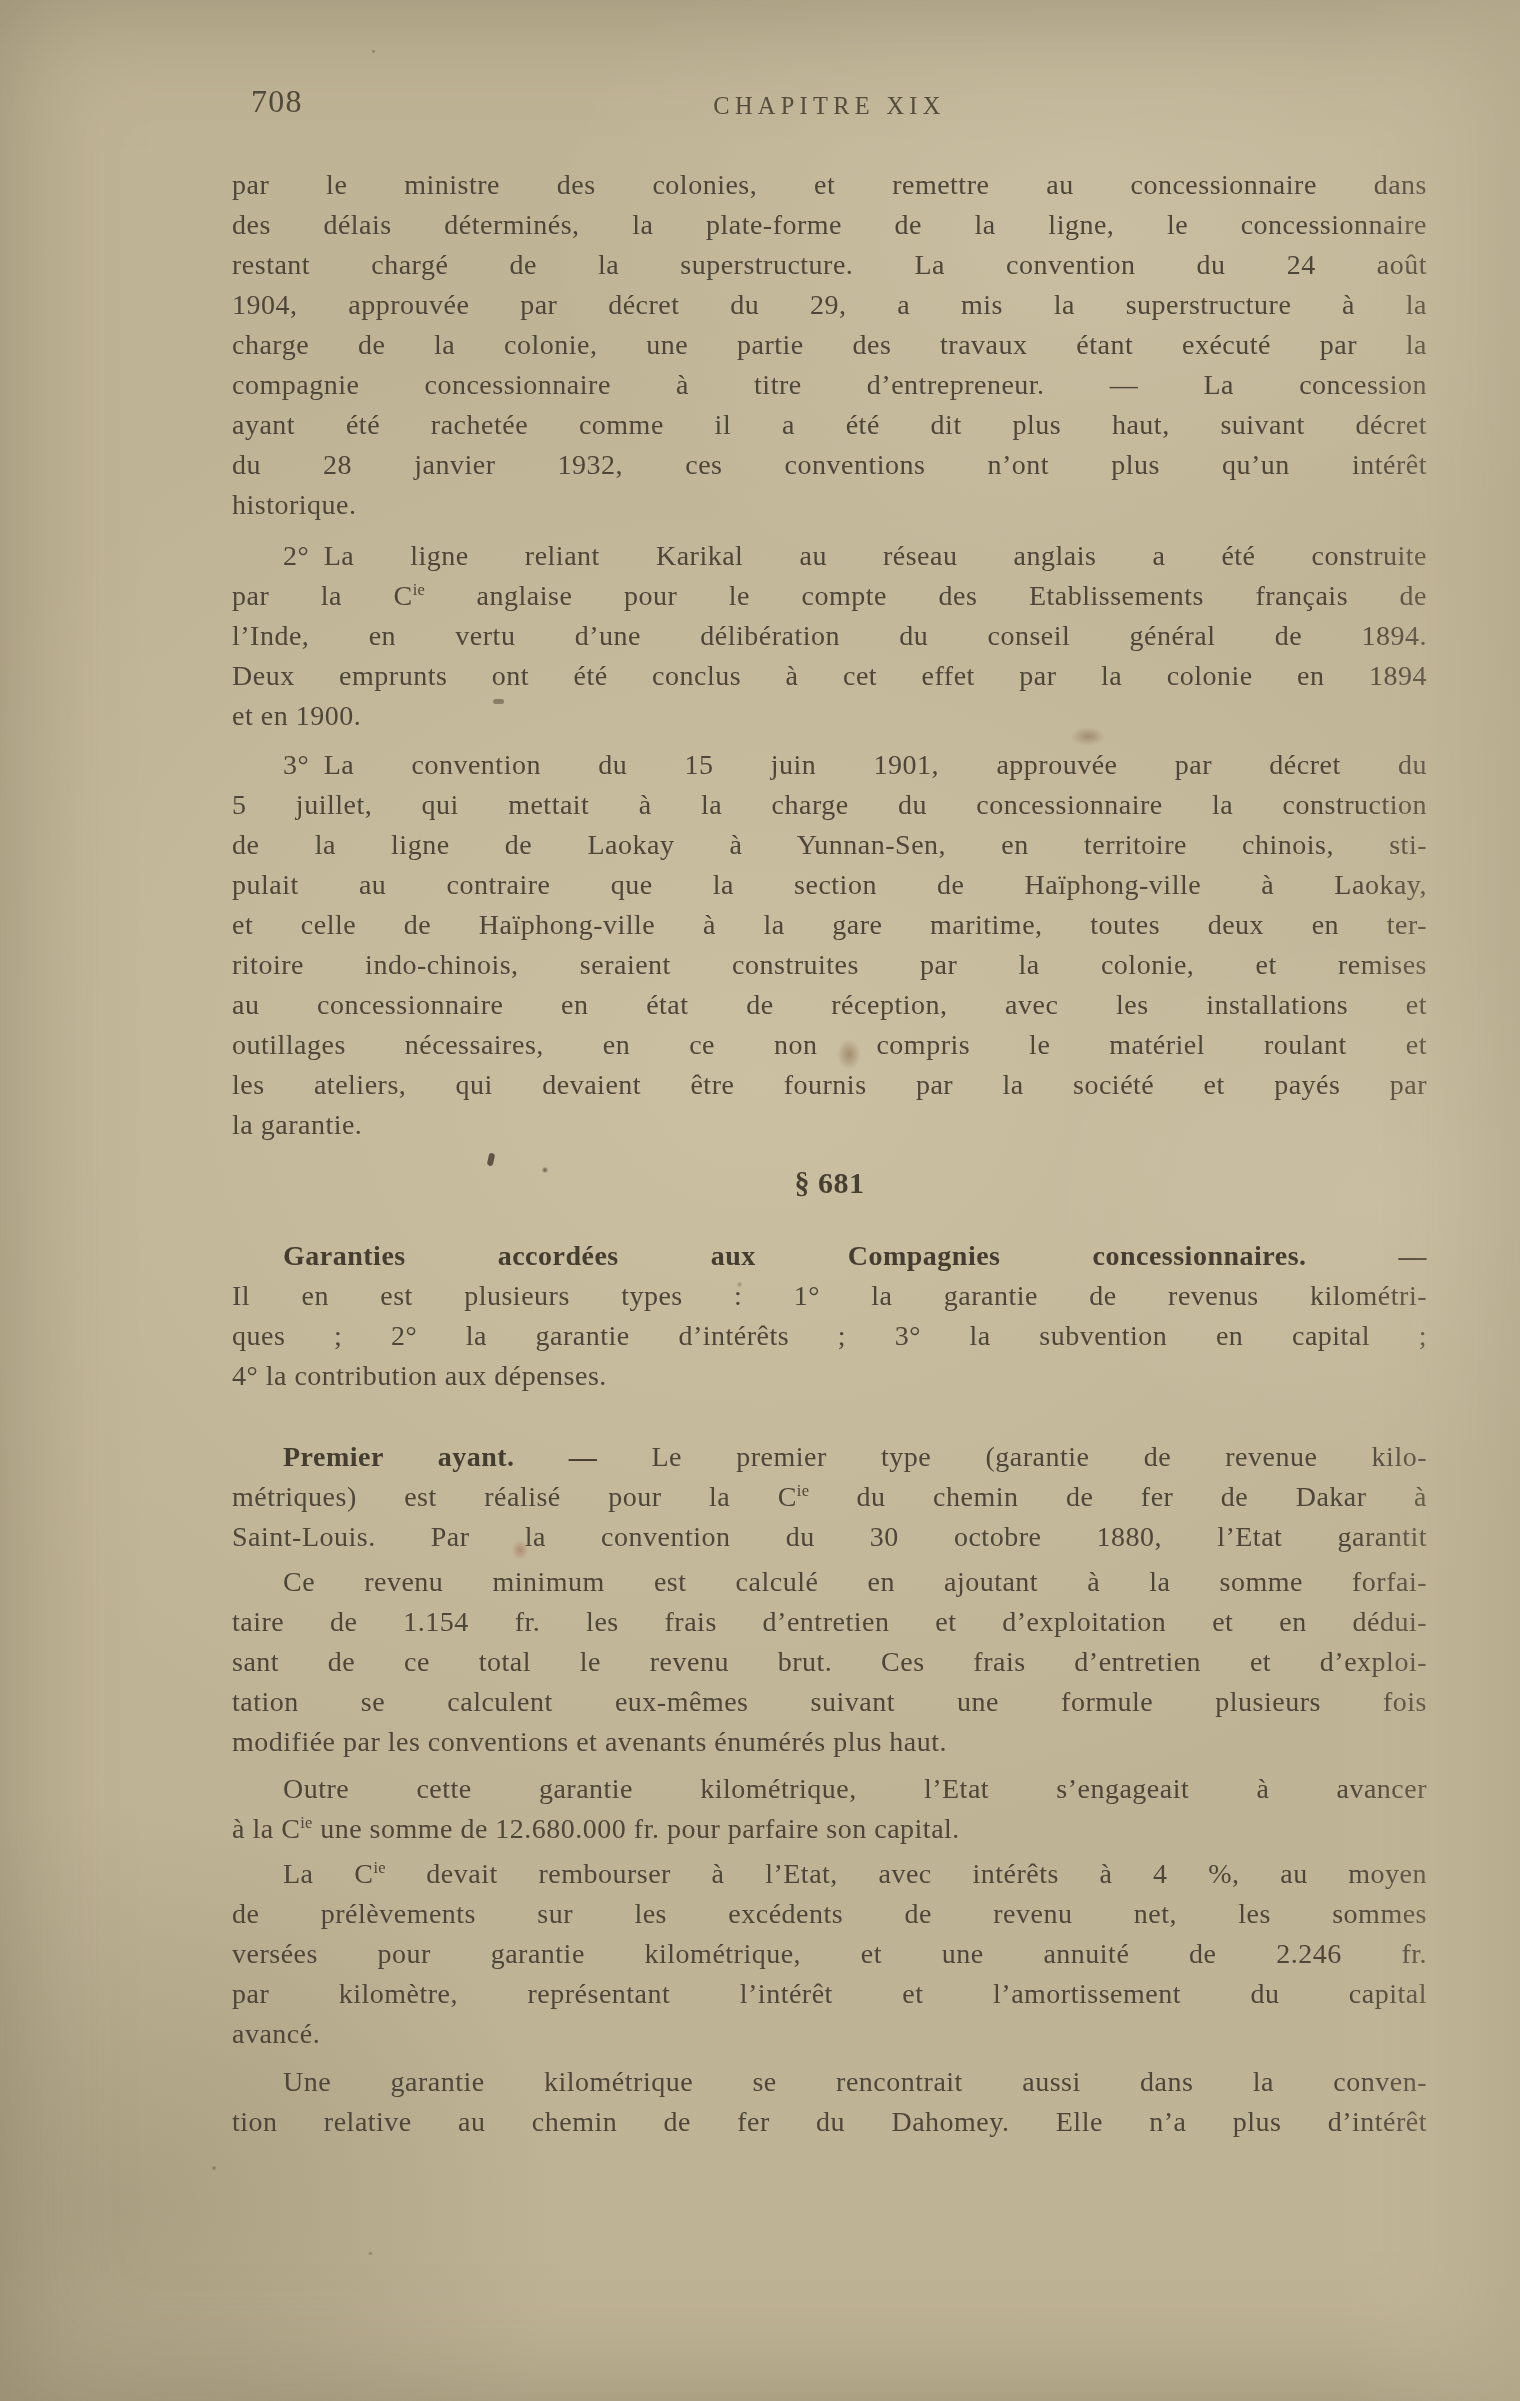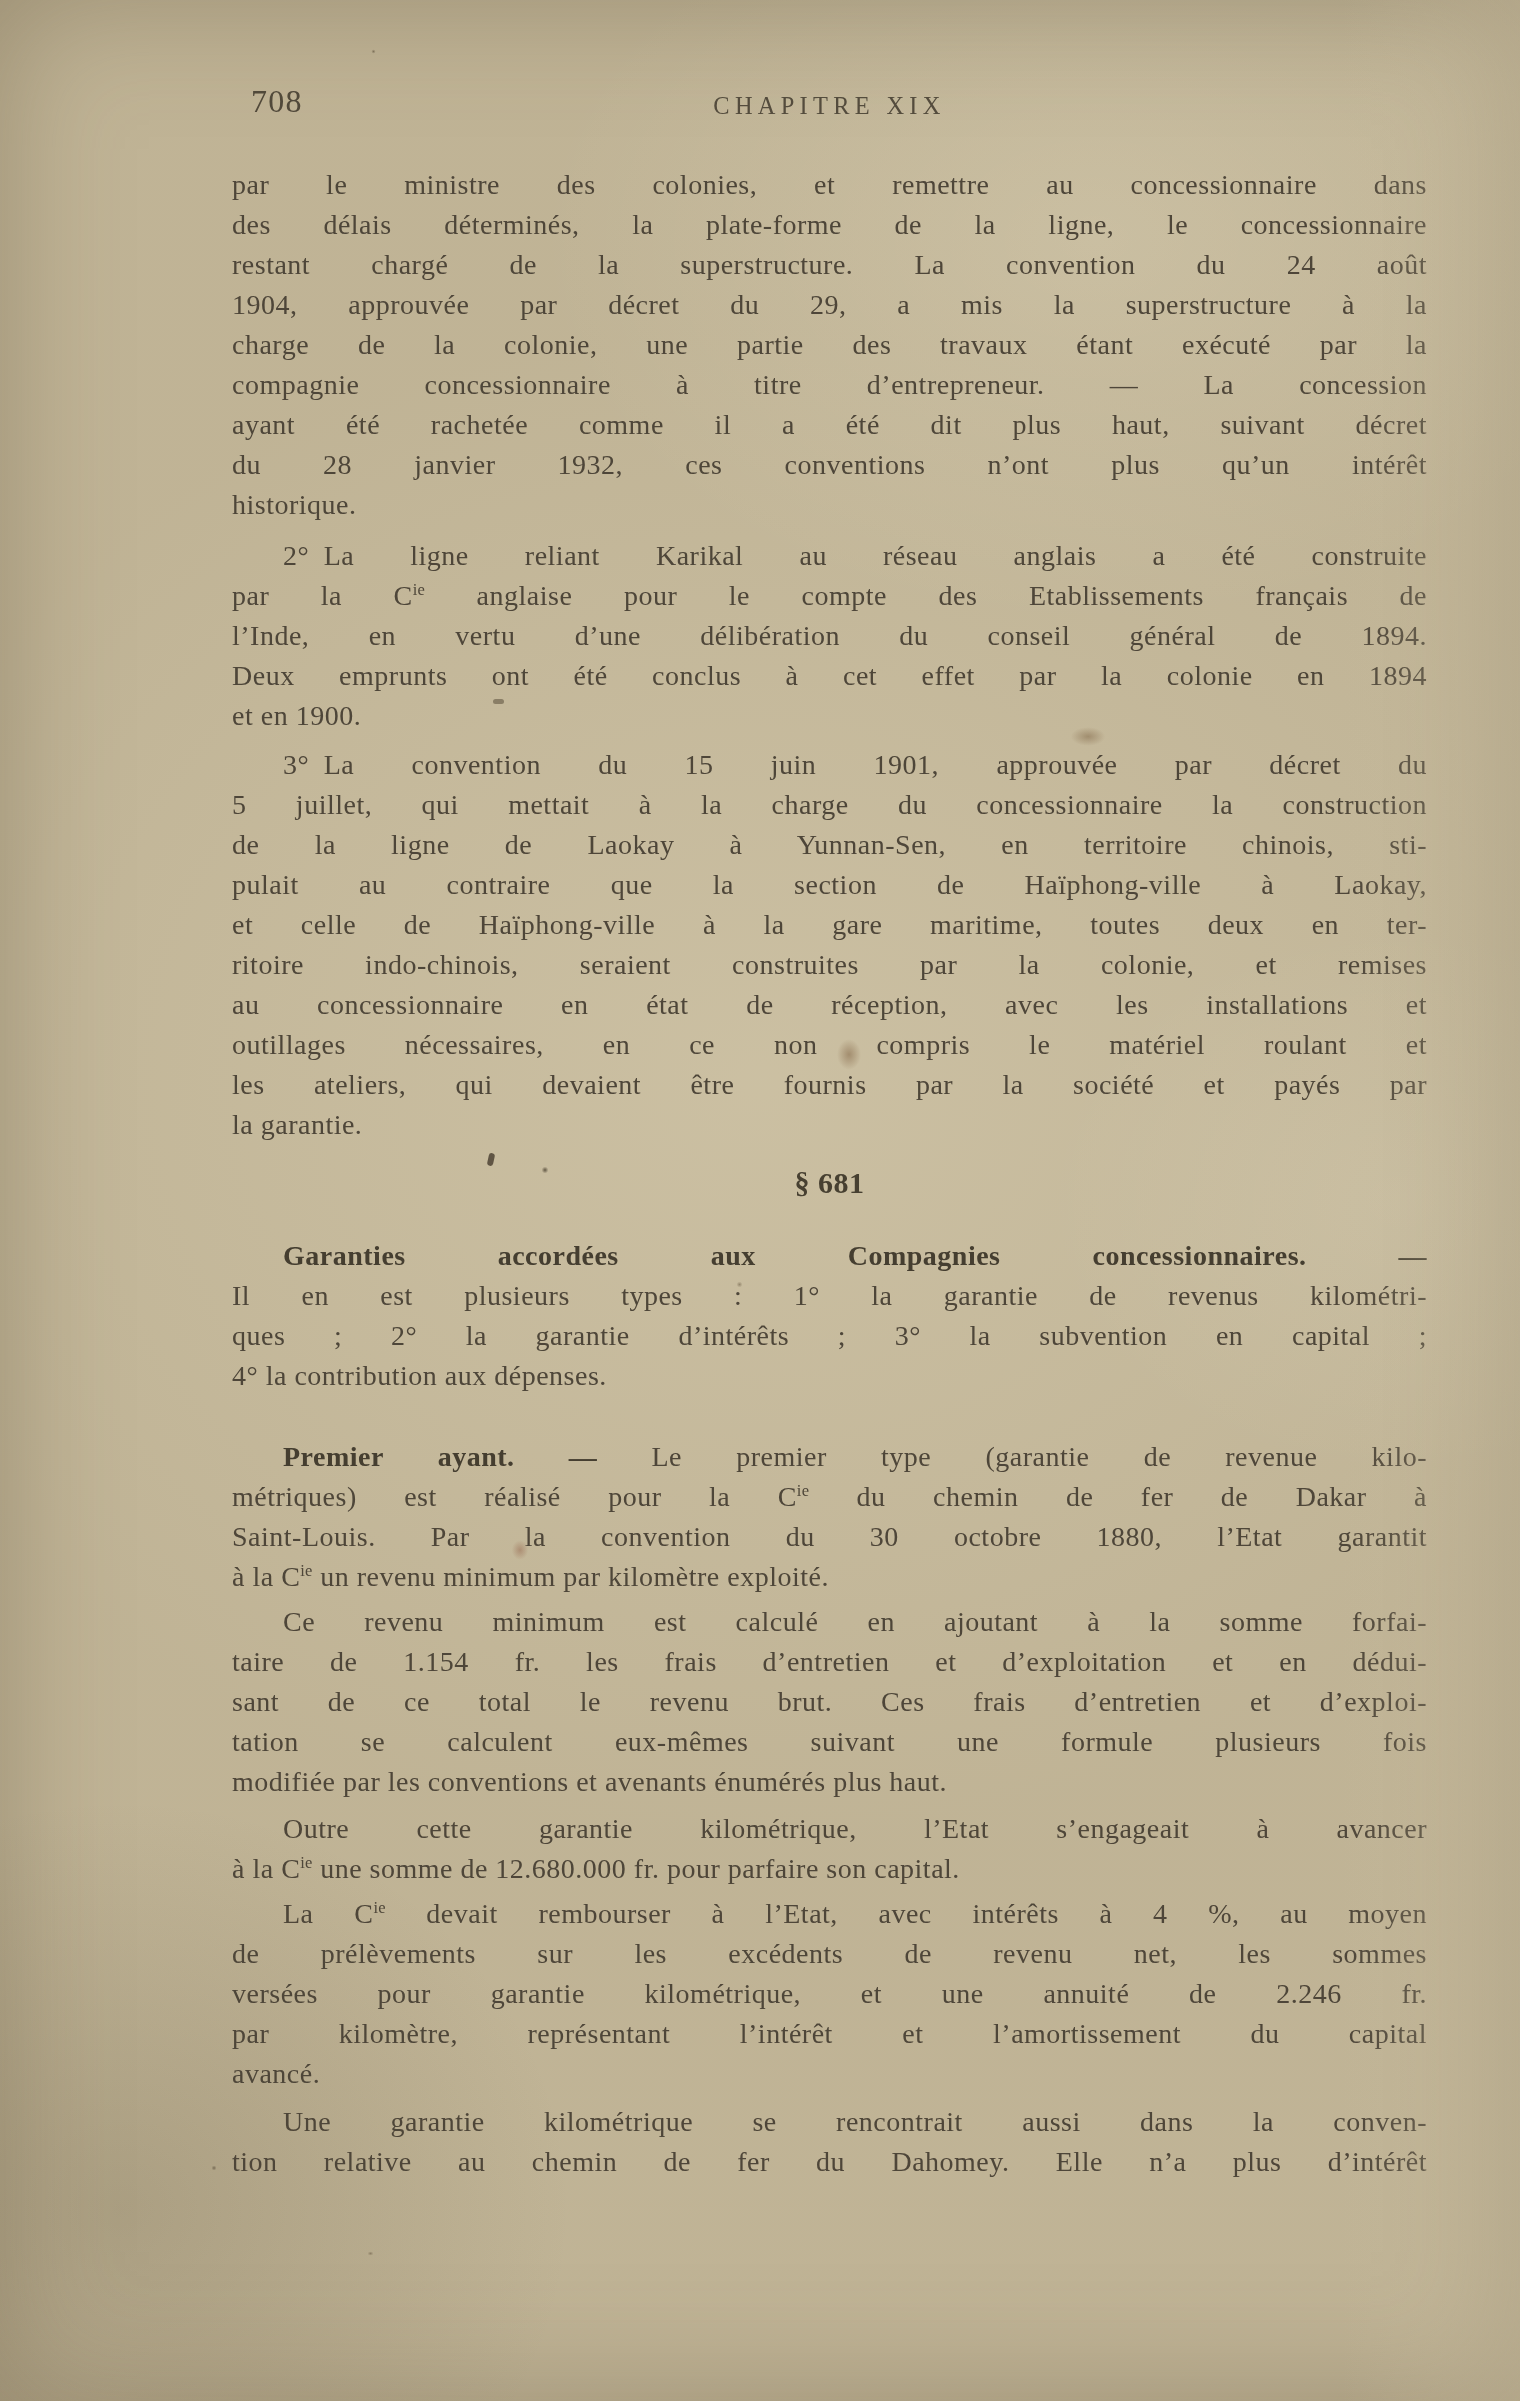--- a/index.html
+++ b/index.html
@@ -123,21 +123,20 @@
       <div class="ln j indent bold">Garanties accordées aux Compagnies concessionnaires. —</div>
       <div class="ln j">Il en est plusieurs types : 1° la garantie de revenus kilométri-</div>
       <div class="ln j">ques ; 2° la garantie d’intérêts ; 3° la subvention en capital ;</div>
       <div class="ln last">4° la contribution aux dépenses.</div>
     </div>
 
     <div class="p5">
       <div class="ln j indent"><span class="bold">Premier ayant. — </span><span>Le premier type (garantie de revenue kilo-</span></div>
       <div class="ln j"><span>métriques) est réalisé pour la C</span><span class="sup">ie</span><span> du chemin de fer de Dakar à</span></div>
       <div class="ln j">Saint-Louis. Par la convention du 30 octobre 1880, l’Etat garantit</div>
-      <div class="ln last"><span>à la C</span><span class="sup">ie</span><span> un revenu minimum par kilomètre exploité.</span></div>
     </div>
 
     <div class="p6">
       <div class="ln j indent">Ce revenu minimum est calculé en ajoutant à la somme forfai-</div>
       <div class="ln j">taire de 1.154 fr. les frais d’entretien et d’exploitation et en dédui-</div>
       <div class="ln j">sant de ce total le revenu brut. Ces frais d’entretien et d’exploi-</div>
       <div class="ln j">tation se calculent eux-mêmes suivant une formule plusieurs fois</div>
       <div class="ln last">modifiée par les conventions et avenants énumérés plus haut.</div>
     </div>
 

